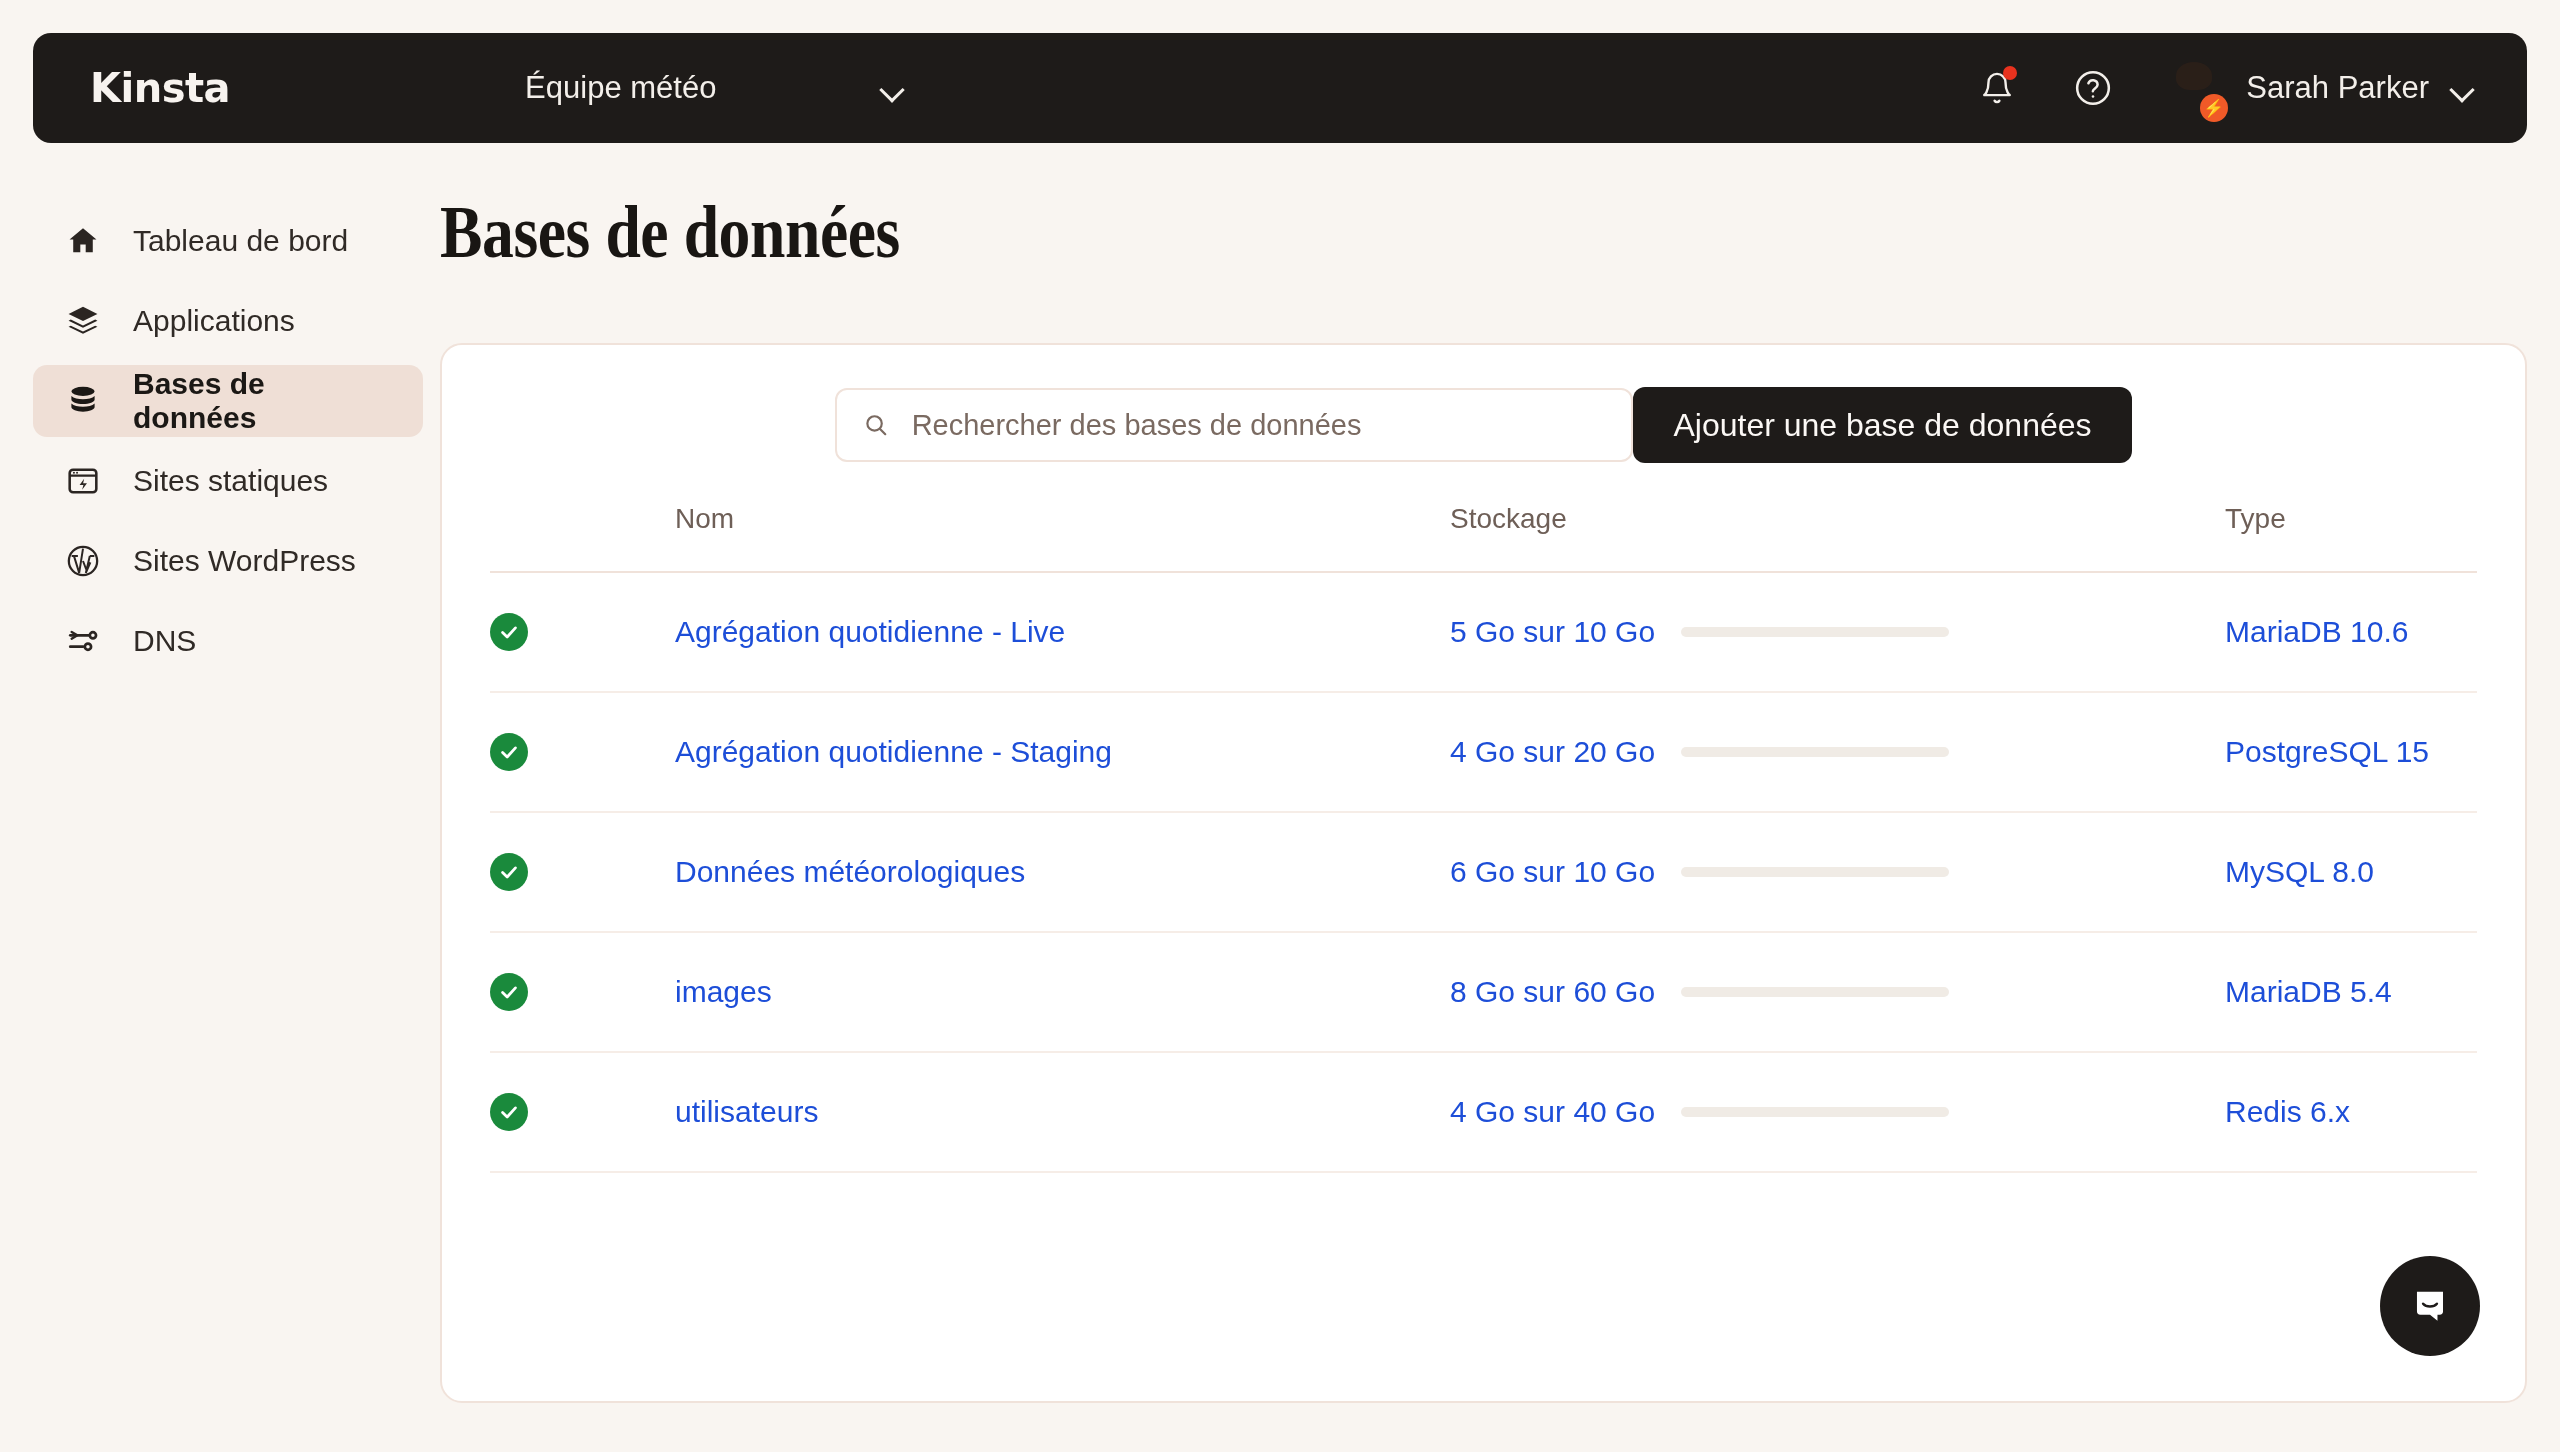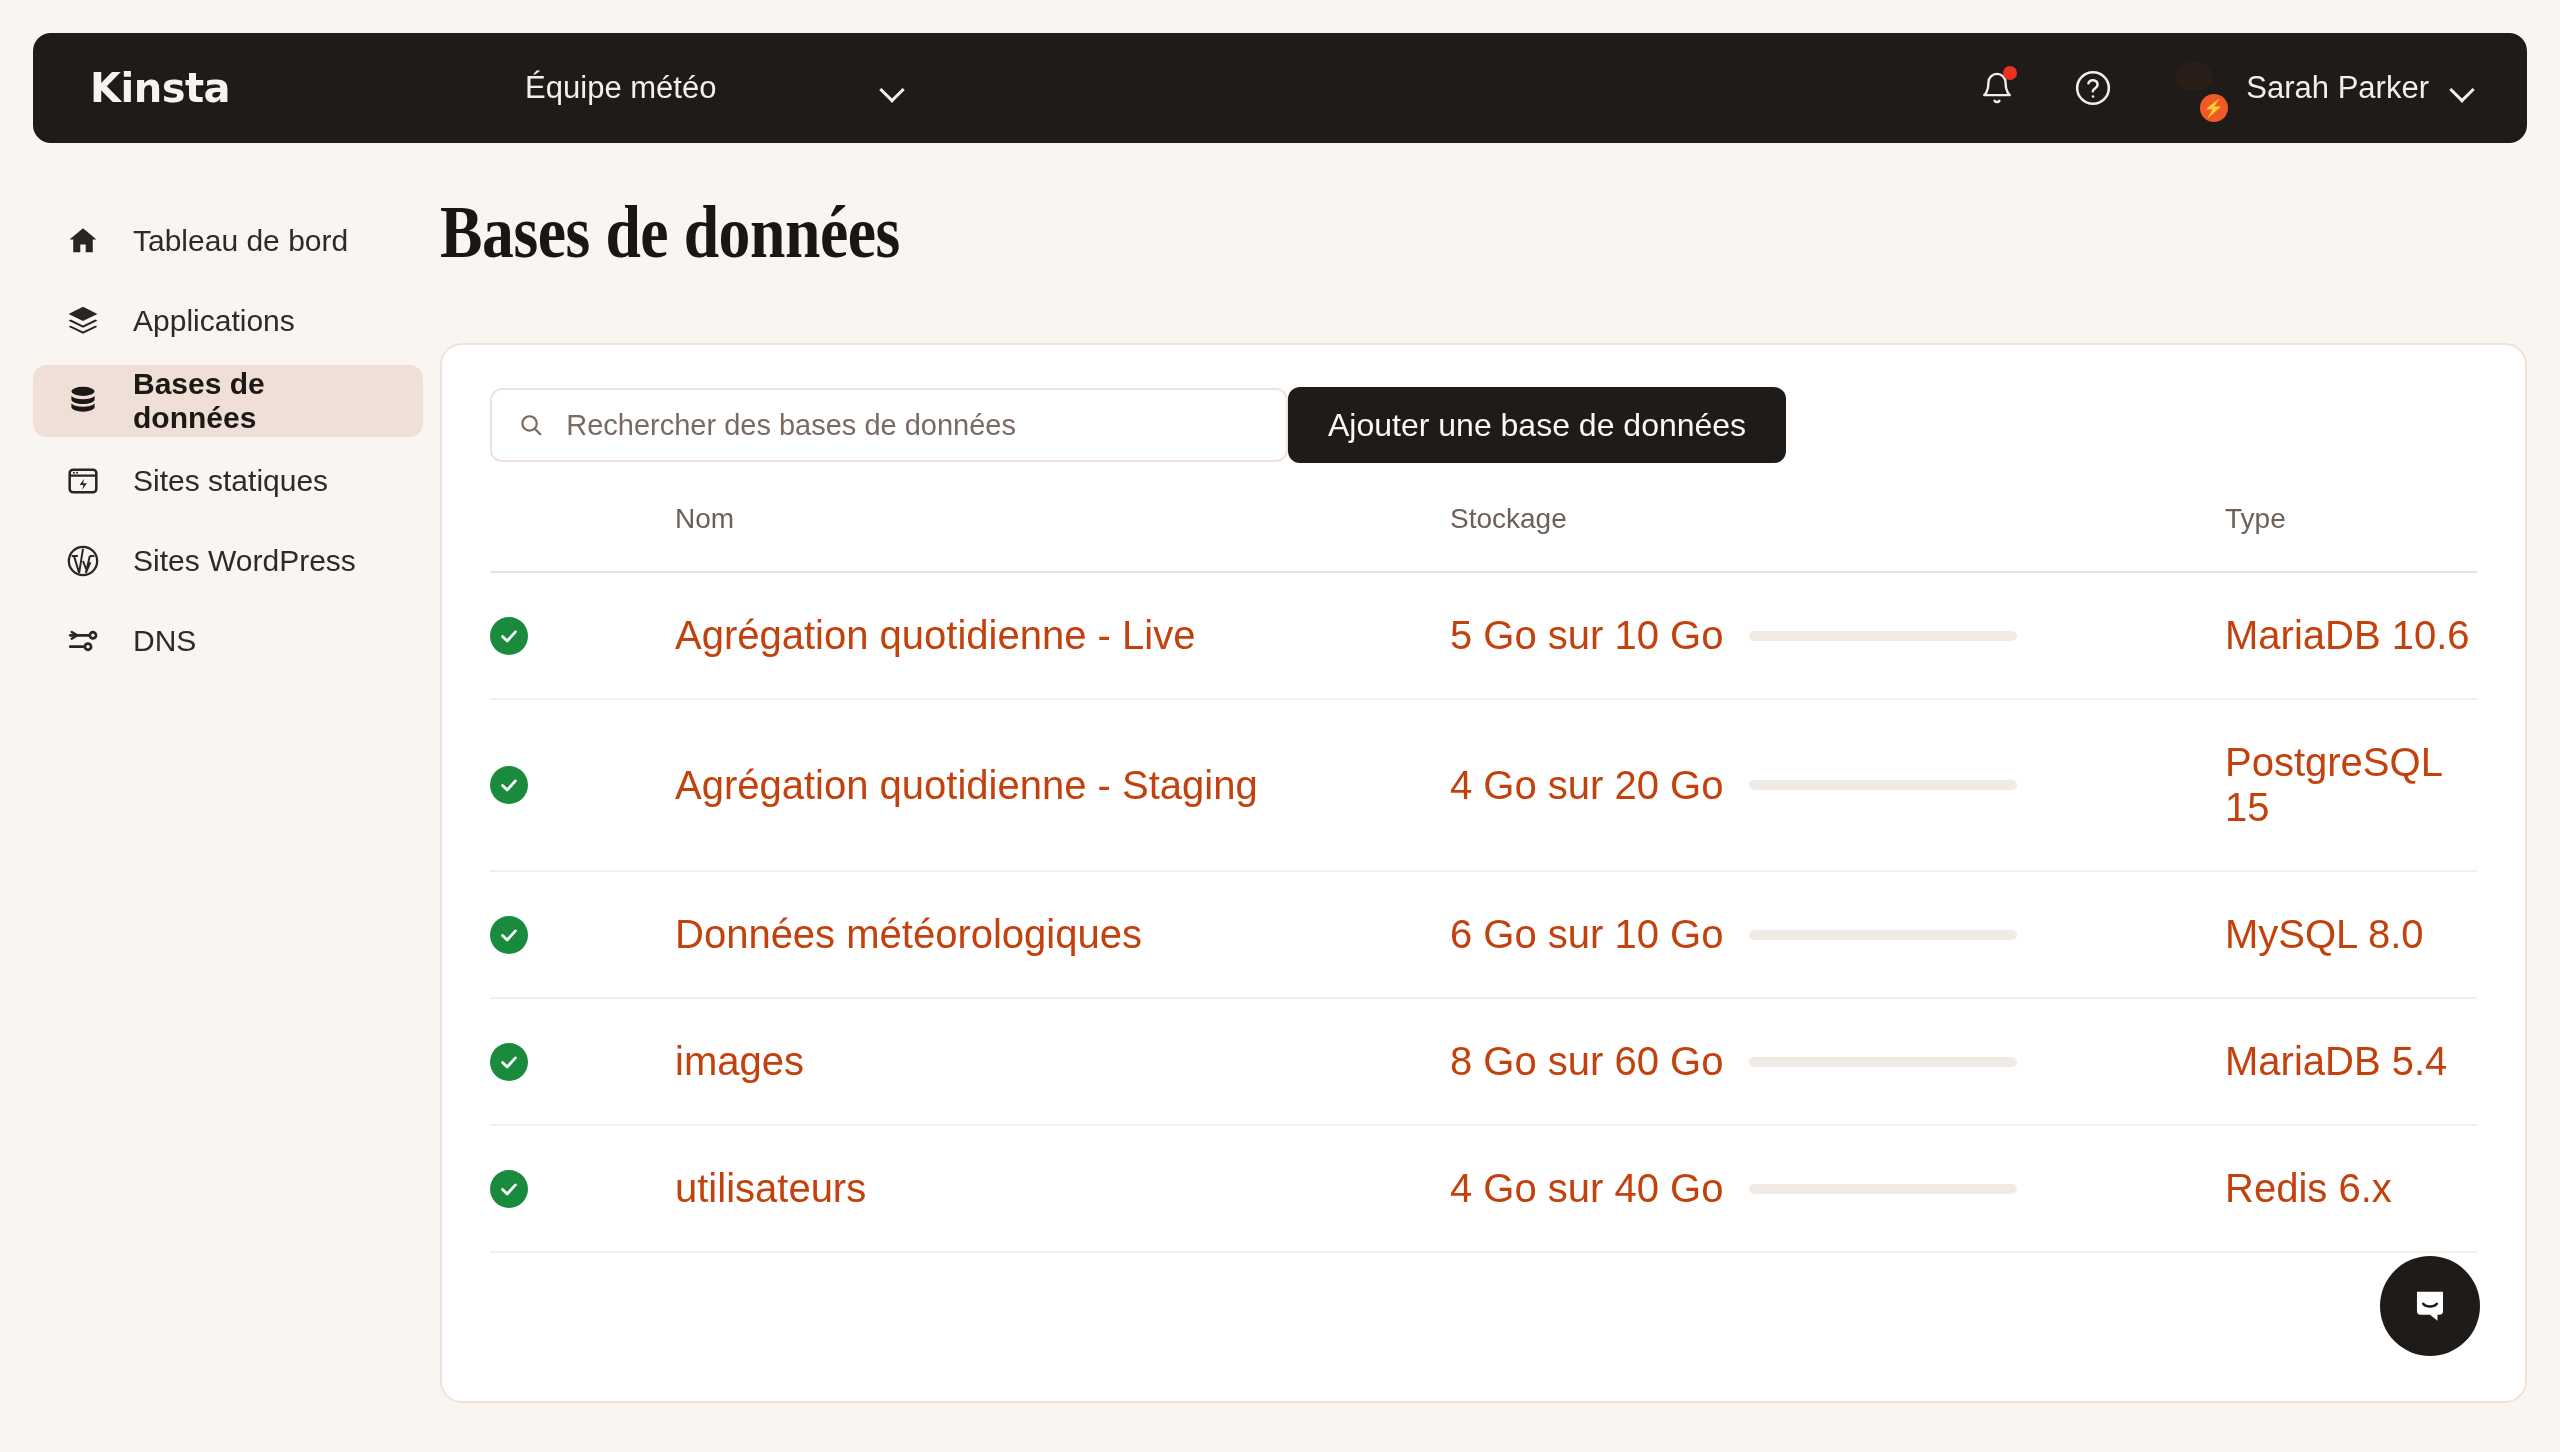--- a/index.html
+++ b/index.html
@@ -135,21 +135,21 @@
     background: #FFFFFF;
     border: 2px solid #F0E2DA;
     border-radius: 22px;
     padding: 42px 48px 34px 48px;
     width: 2087px;
     height: 1060px;
     position: relative;
     overflow: hidden;
   }
   .card-toolbar {
-    display: flex; align-items: center; justify-content: flex-start;
+    display: flex; align-items: center; justify-content: center;
   }
   .search-box {
     width: 798px; height: 74px;
     border: 2px solid #F0E2DA;
     border-radius: 12px;
     display: flex; align-items: center; gap: 22px;
     padding: 0 26px;
     background: #fff;
   }
   .search-input {
@@ -179,22 +179,22 @@
     border-bottom: 2px solid #F0E2DA;
   }
   th.col-status, td.col-status { width: 185px; }
   th.col-name,   td.col-name   { width: 775px; }
   th.col-store,  td.col-store  { width: 775px; }
   th.col-type,   td.col-type   { width: auto; }
 
   tbody td {
     padding: 40px 0;
     border-bottom: 2px solid #F6EDE7;
-    font-size: 40px;
-    color: #c2410c;
+    font-size: 30px;
+    color: #1d4ed8;
     vertical-align: middle;
   }
   tbody tr:last-child td { border-bottom: 2px solid #F6EDE7; }
 
   .status-ok {
     width: 38px; height: 38px; border-radius: 50%;
     background: #1A8A3C;
     display: flex; align-items: center; justify-content: center;
   }
   .storage-cell { display: flex; align-items: center; gap: 26px; }

